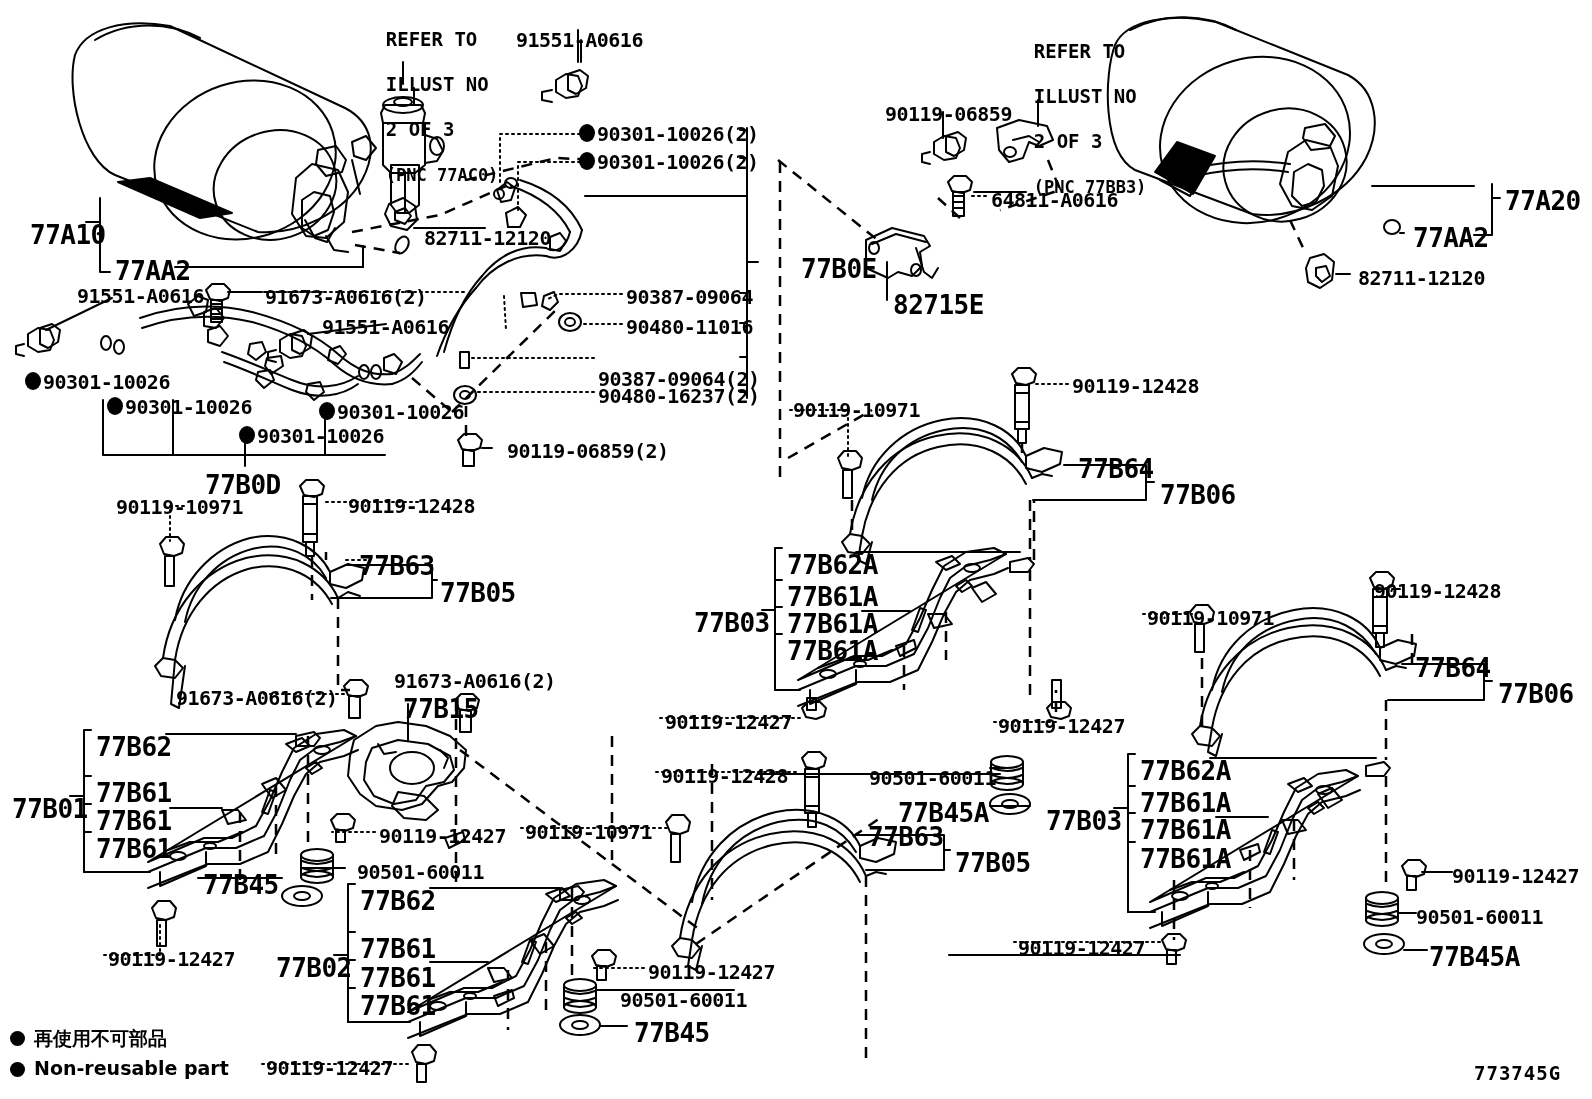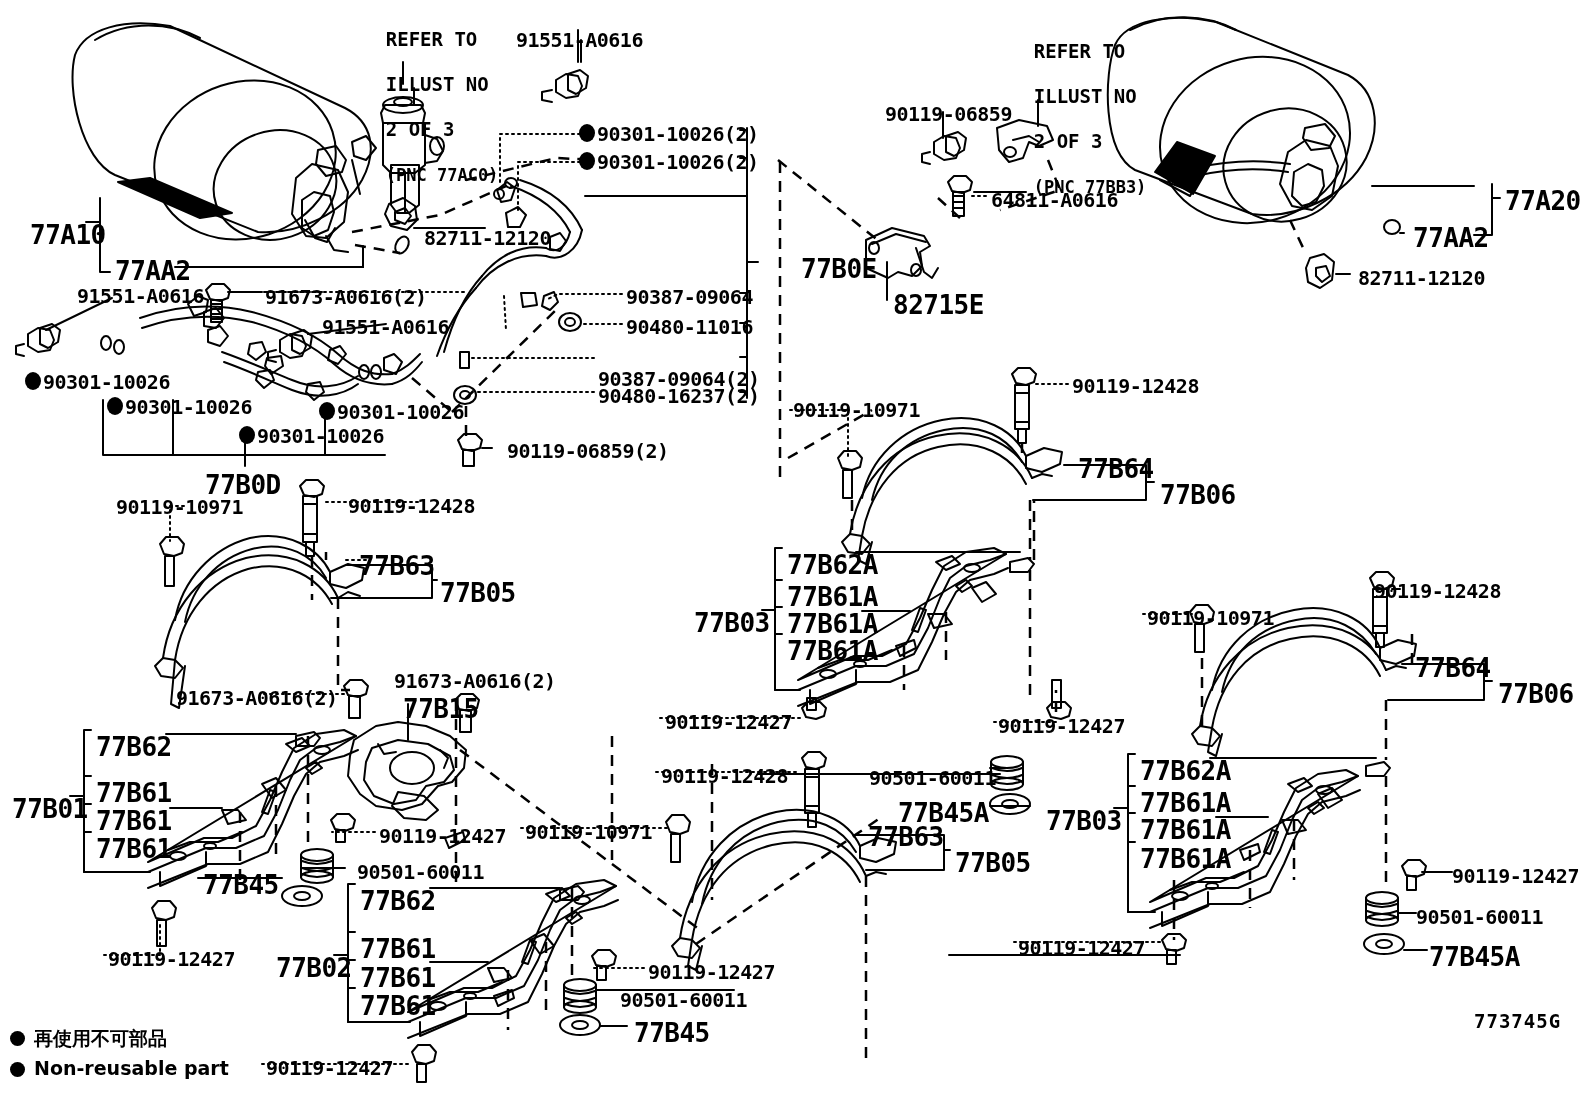--- a/index.html
+++ b/index.html
@@ -713,15 +713,15 @@
     <span>ILLUST NO</span><br>
     <span>2 OF 3</span><br>
     <span class="pnc">(PNC 77BB3)</span>
   </div>
 
   <div class="legdot" style="left:10px;top:1031px;"></div>
   <div class="legend" style="left:34px;top:1026px;">再使用不可部品</div>
   <div class="legdot" style="left:10px;top:1062px;"></div>
   <div class="legend" style="left:34px;top:1057px;">Non-reusable part</div>
 
-  <div class="dwg" style="left:1474px;top:1010px;">773745G</div>
+  <div class="dwg" style="left:1474px;top:1062px;">773745G</div>
 
 </div>
 
 </body></html>

